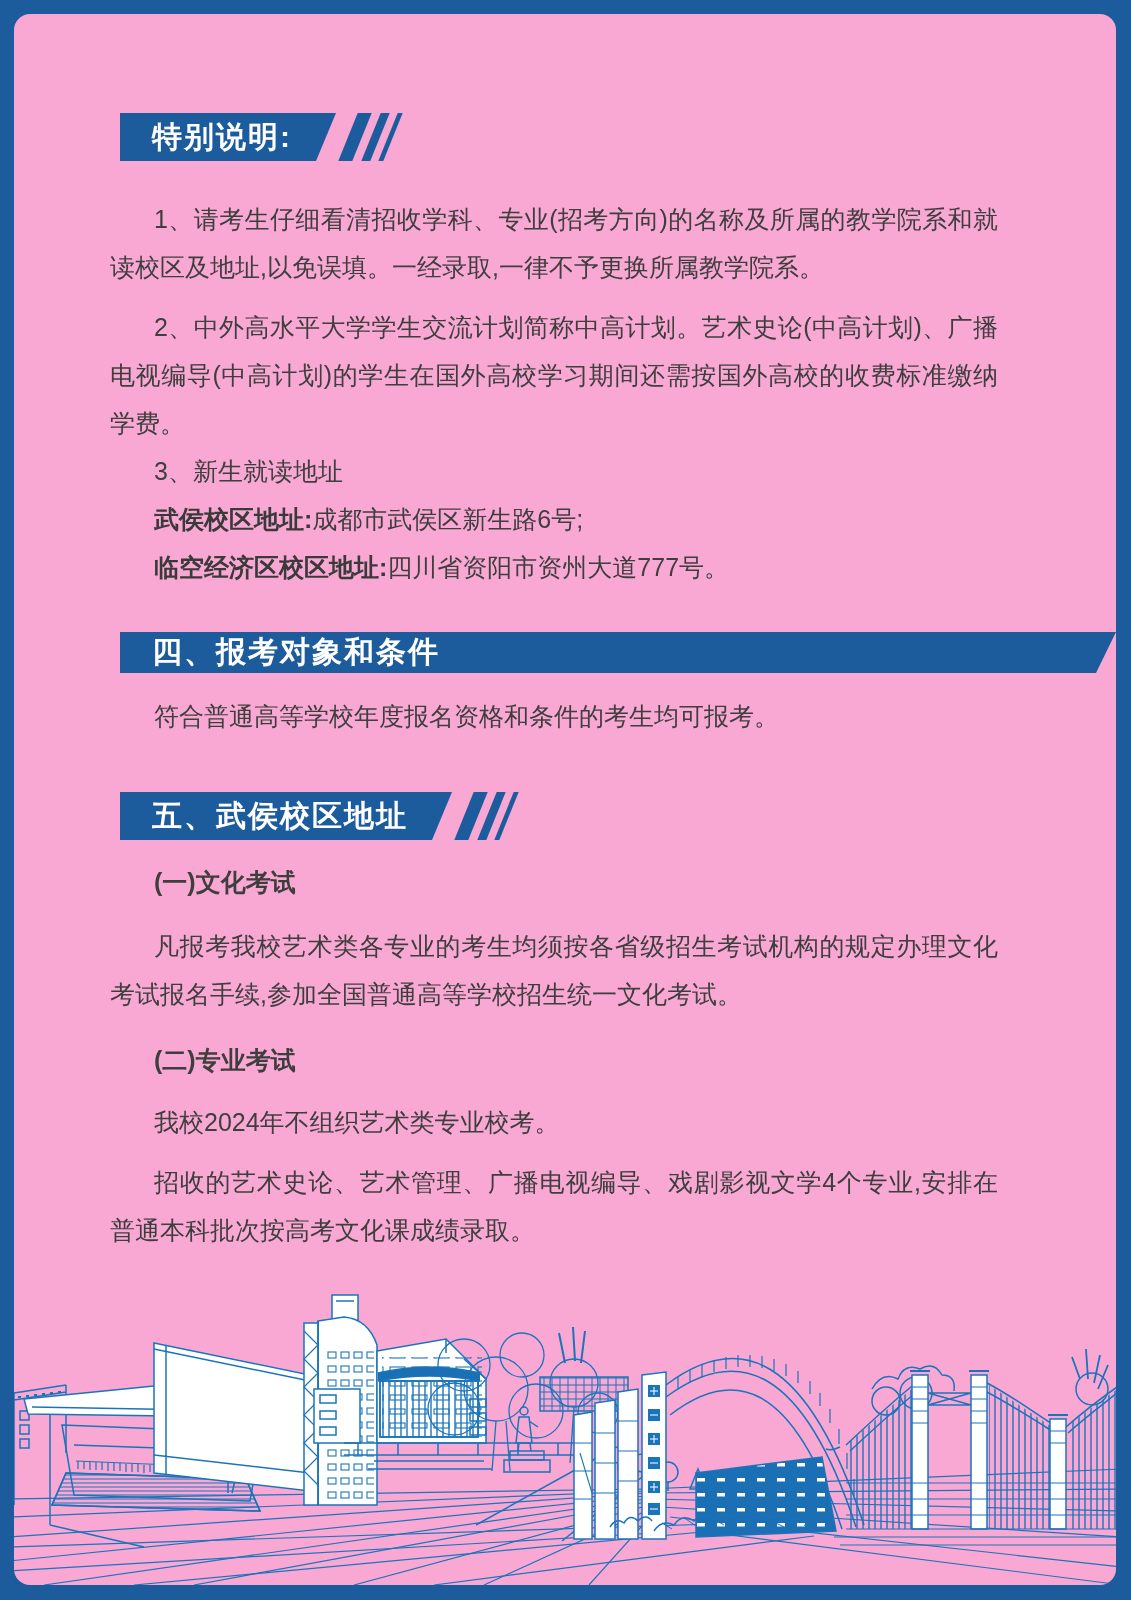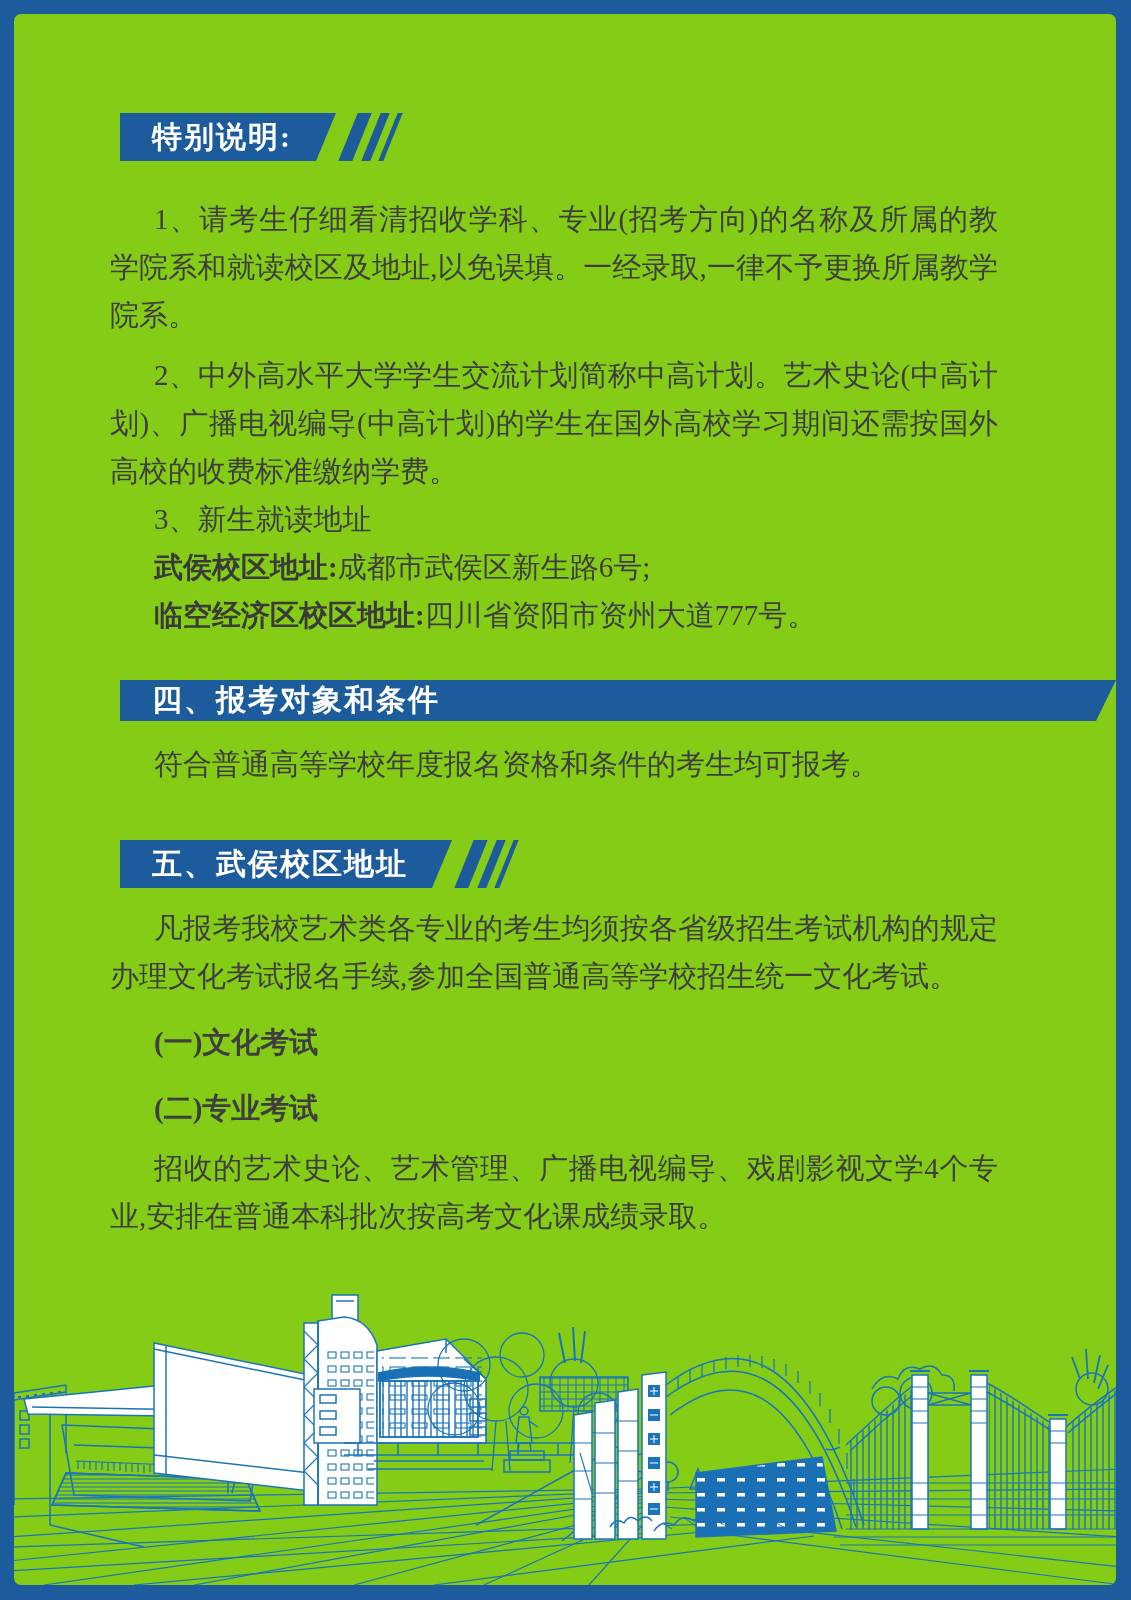--- a/index.html
+++ b/index.html
@@ -9,45 +9,44 @@
   .page{
     position:relative;
     width:1131px; height:1600px;
     background:#1d5c9c;              
     padding:14px 15px 15px 14px;
     margin:0 auto;
   }
   .content{
     position:relative;
     width:100%; height:100%;
-    background:#84cc16;
-    border-radius:7px;
+    background:#f9a8d4;
+    border-radius:16px;
     overflow:hidden;
-    font-family:Liberation Serif, serif;
   }
 
   
   .banner{ display:flex; align-items:stretch; height:48px; margin-left:106px; }
   .banner-main{
     background:#1d5c9c; color:#ffffff;
     font-weight:bold; font-size:30px; letter-spacing:2px;
     display:flex; align-items:center;
     padding:0 44px 0 32px;
     clip-path:polygon(0 0,100% 0,calc(100% - 20px) 100%,0 100%);
     white-space:nowrap;
   }
   .stripe{ background:#1d5c9c; transform:skewX(-22deg); }
   .stripe.s1{ width:14px; margin-left:12px; }
   .stripe.s2{ width:9px;  margin-left:9px;  }
   .stripe.s3{ width:5px;  margin-left:8px;  }
 
   
   .txt{
     margin-left:96px; margin-right:118px;
-    font-size:29px; line-height:48px; color:#3e3e3e;
+    font-size:25px; line-height:48px; color:#3e3e3e;
     text-align:justify; text-indent:44px;
   }
   .b1{ margin-top:99px; }
   .p1{ margin-top:34px; }
   .p2{ margin-top:12px; }
   .p3{  }
   .addr b{ color:#3a3a3a; }
   .b2{ margin-top:41px;flex-direction:column; }
   .s4body{ margin-top:12px; }
   .b3{ margin-top:52px; }
@@ -88,23 +87,24 @@
     </div>
     <p class="txt s4body">符合普通高等学校年度报名资格和条件的考生均可报考。</p>
 
     <div class="banner b3">
       <div class="banner-main">五、武侯校区地址</div>
       <span class="stripe s1"></span>
       <span class="stripe s2"></span>
       <span class="stripe s3"></span>
     </div>
 
+    <p class="txt subtitle">(一)文化考试</p>
     <p class="txt s5p1">凡报考我校艺术类各专业的考生均须按各省级招生考试机构的规定办理文化考试报名手续,参加全国普通高等学校招生统一文化考试。</p>
-    <p class="txt subtitle">(一)文化考试</p>
     <p class="txt subtitle sub2">(二)专业考试</p>
+    <p class="txt s5p2">我校2024年不组织艺术类专业校考。</p>
     <p class="txt s5p3">招收的艺术史论、艺术管理、广播电视编导、戏剧影视文学4个专业,安排在普通本科批次按高考文化课成绩录取。</p>
 
     <svg class="illus" viewBox="0 0 1103 292" xmlns="http://www.w3.org/2000/svg">
       <defs>
         <pattern id="slats" width="6" height="10" patternUnits="userSpaceOnUse">
           <path d="M3,0V10" stroke="#1a74ba" stroke-width="1.4"></path>
         </pattern>
         <pattern id="winA" width="13" height="14" patternUnits="userSpaceOnUse">
           <rect x="2" y="3" width="8" height="6" fill="none" stroke="#1a74ba" stroke-width="1.1"></rect>
         </pattern>

